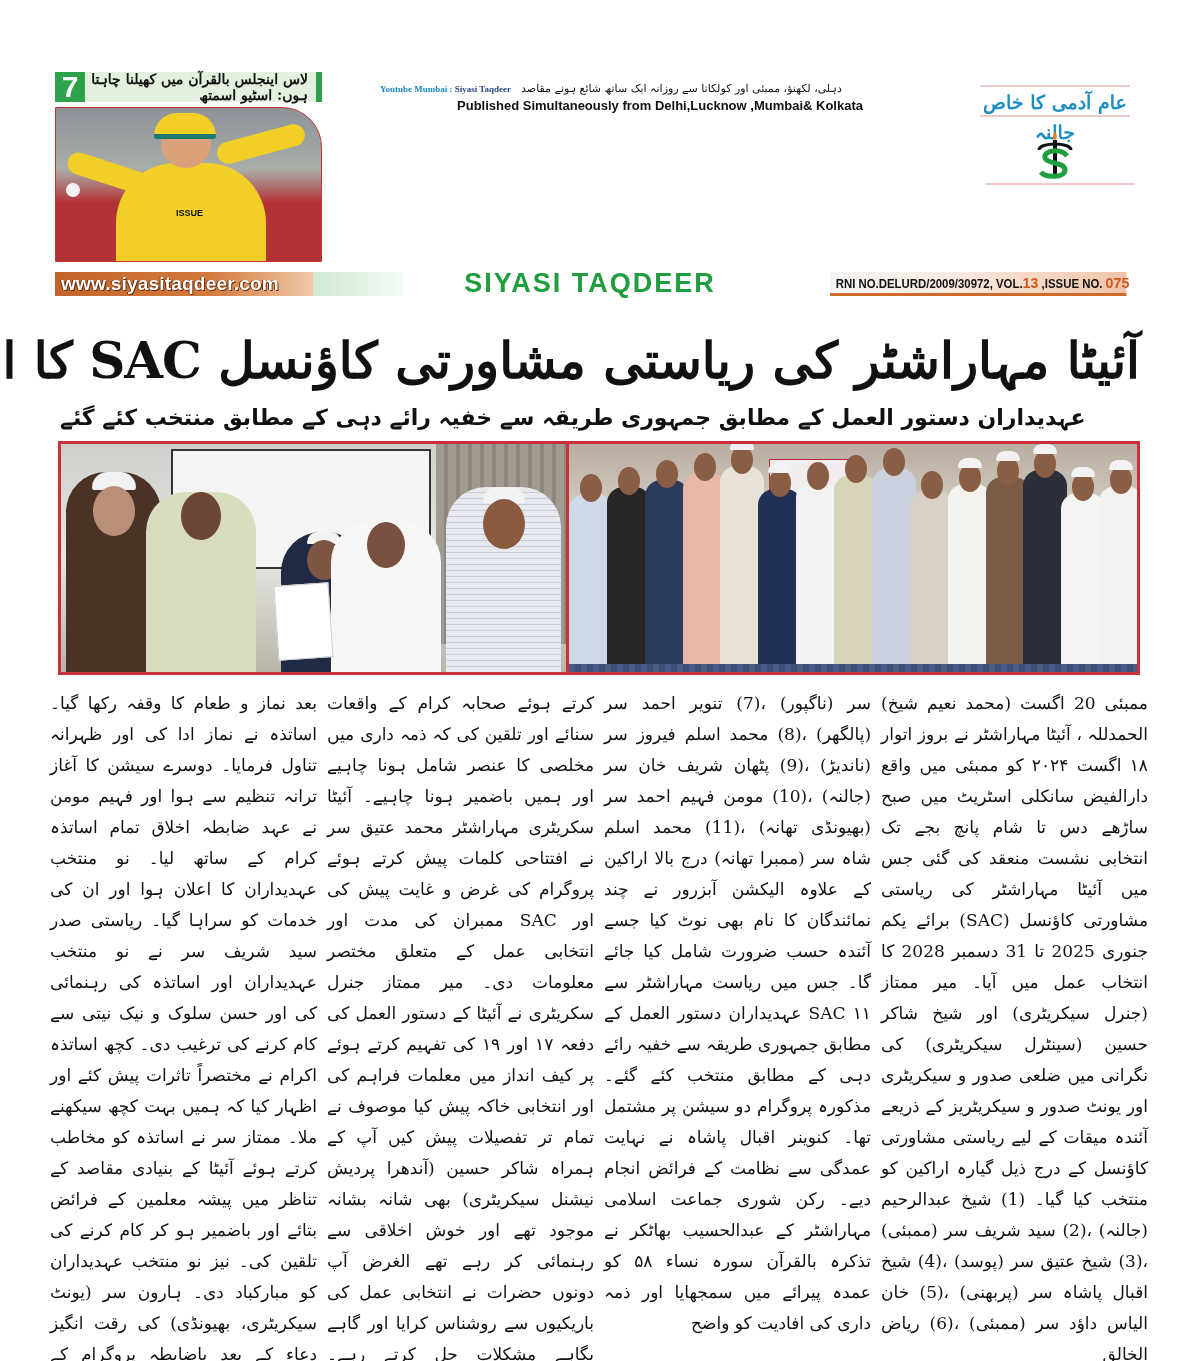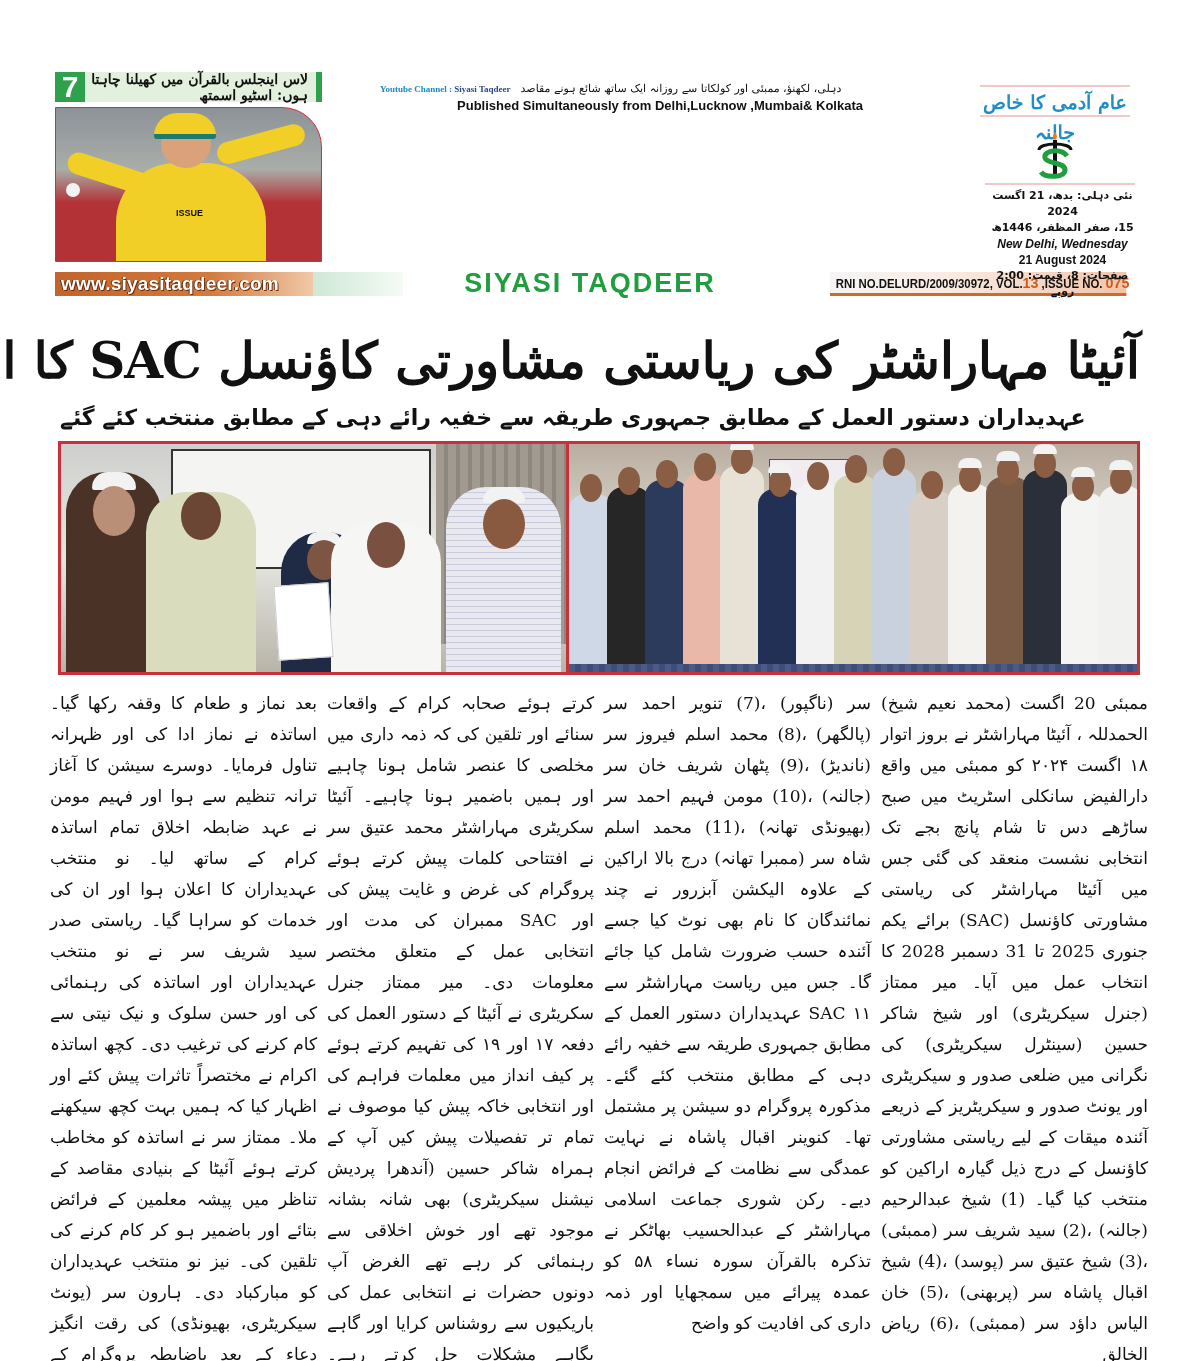--- a/index.html
+++ b/index.html
@@ -91,44 +91,37 @@
       <div class="player-cap"></div>
       <div class="ball"></div>
       <div class="player-logo">ISSUE</div>
     </div>
   </div>
 
   <div class="website">www.siyasitaqdeer.com</div>
   <div class="green-fade"></div>
 
   <div class="topline">
-    <span class="yt"><span>Youtube Channel</span> : <b>Siyasi Taqdeer</b></span>
+    <span class="yt"><span>Youtube Mumbai</span> : <b>Siyasi Taqdeer</b></span>
     <span class="urdu-small">دہلی، لکھنؤ، ممبئی اور کولکاتا سے روزانہ ایک ساتھ شائع ہونے مقاصد</span>
   </div>
   <div class="published">Published Simultaneously from Delhi,Lucknow ,Mumbai&amp; Kolkata</div>
   <div class="logo-en">SIYASI TAQDEER</div>
   <div class="rni">
     <span>RNI NO.DELURD/2009/30972, VOL.</span><span class="big">13</span><span> ,ISSUE NO. </span><span class="big">075</span>
   </div>
 
   <div class="tagline">عام آدمی کا خاص جالنہ</div>
   <svg class="emblem" viewBox="0 0 40 50">
     <path d="M20 2 C17 6 18 9 20 10 C22 9 23 6 20 2 Z" fill="#f07a1a"></path>
     <path d="M4 20 C4 12 36 12 36 20" stroke="#111" stroke-width="3" fill="none"></path>
     <rect x="18" y="10" width="4" height="34" fill="#111"></rect>
     <path d="M32 26 C26 18 8 20 10 28 C12 34 30 32 30 40 C30 48 10 48 6 42" stroke="#1f9e3e" stroke-width="5" fill="none"></path>
   </svg>
   <div class="date-divider"></div>
-  <div class="date-block">
-    <div class="date-urdu">نئی دہلی: بدھ، 21 اگست 2024</div>
-    <div class="date-urdu">15، صفر المظفر، 1446ھ</div>
-    <div class="date-en ital">New Delhi, Wednesday</div>
-    <div class="date-en">21 August 2024</div>
-    <div class="date-urdu">صفحات: 8، قیمت: 2:00 روپے</div>
-  </div>
 </div>
 
 <h1 class="headline">آئیٹا مہاراشٹر کی ریاستی مشاورتی کاؤنسل SAC کا انتخاب برائے 2025-2028</h1>
 <h2 class="subheadline">عہدیداران دستور العمل کے مطابق جمہوری طریقہ سے خفیہ رائے دہی کے مطابق منتخب کئے گئے</h2>
 
 <div class="photo-strip">
   <div class="photo photo-left" title="Five men handing over a document at the election meeting">
     <div class="screen"></div>
     <div class="curtain"></div>
     <div class="person" style="left:5px;width:95px;height:200px;background:#4a3226;">

